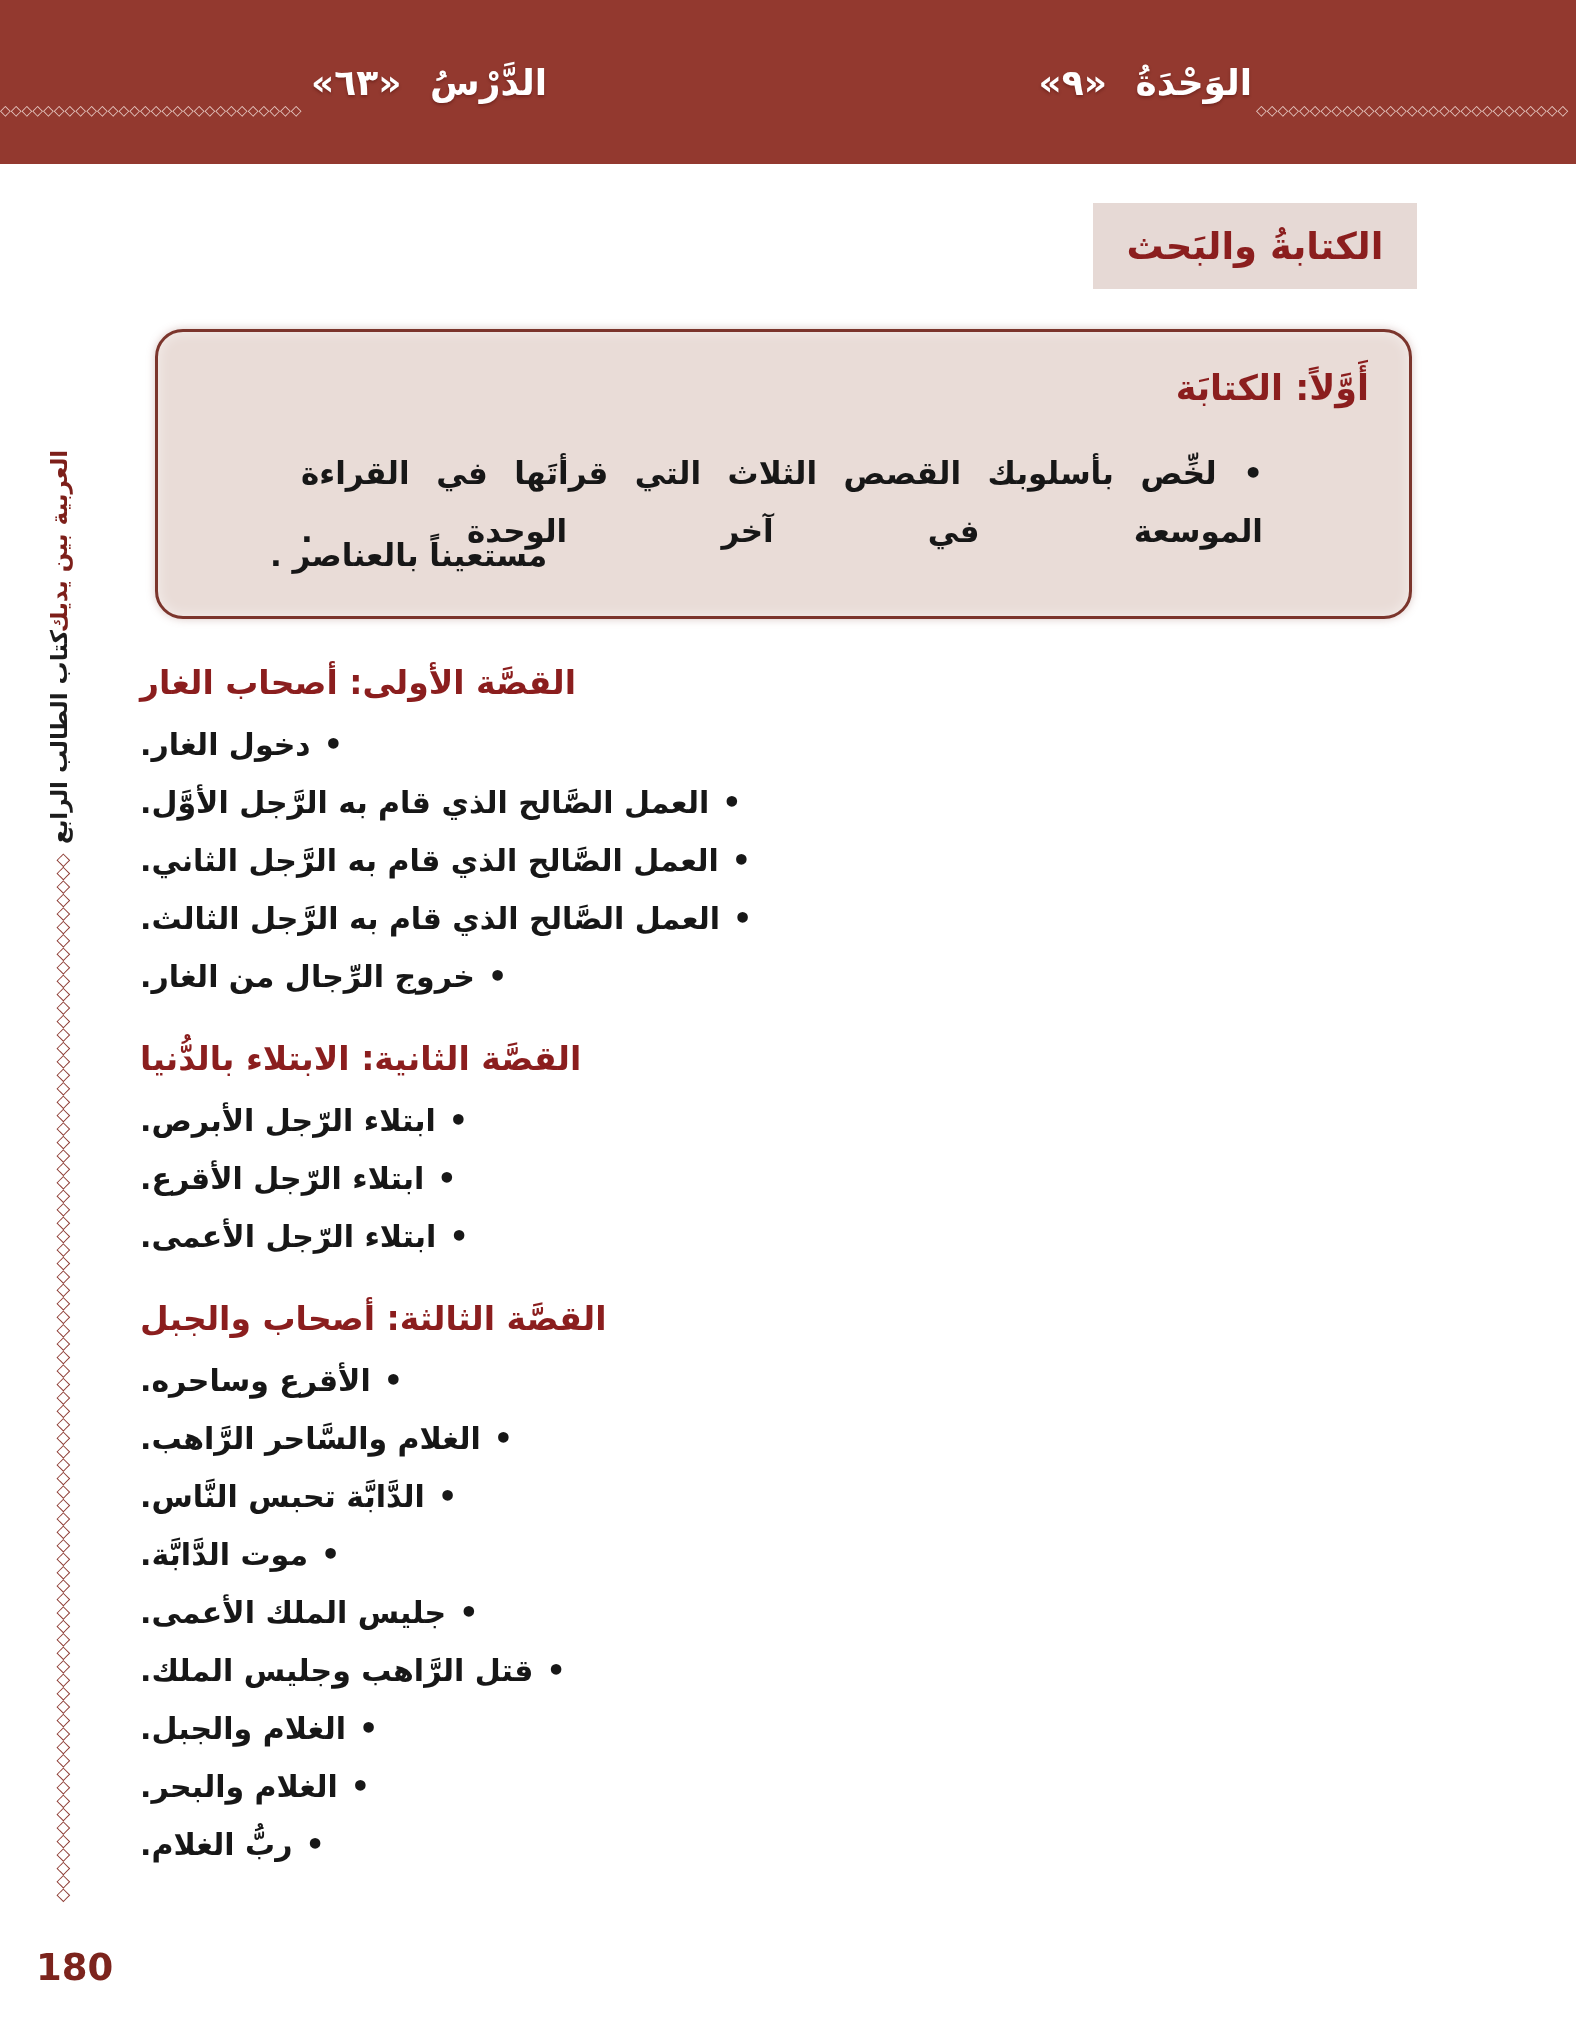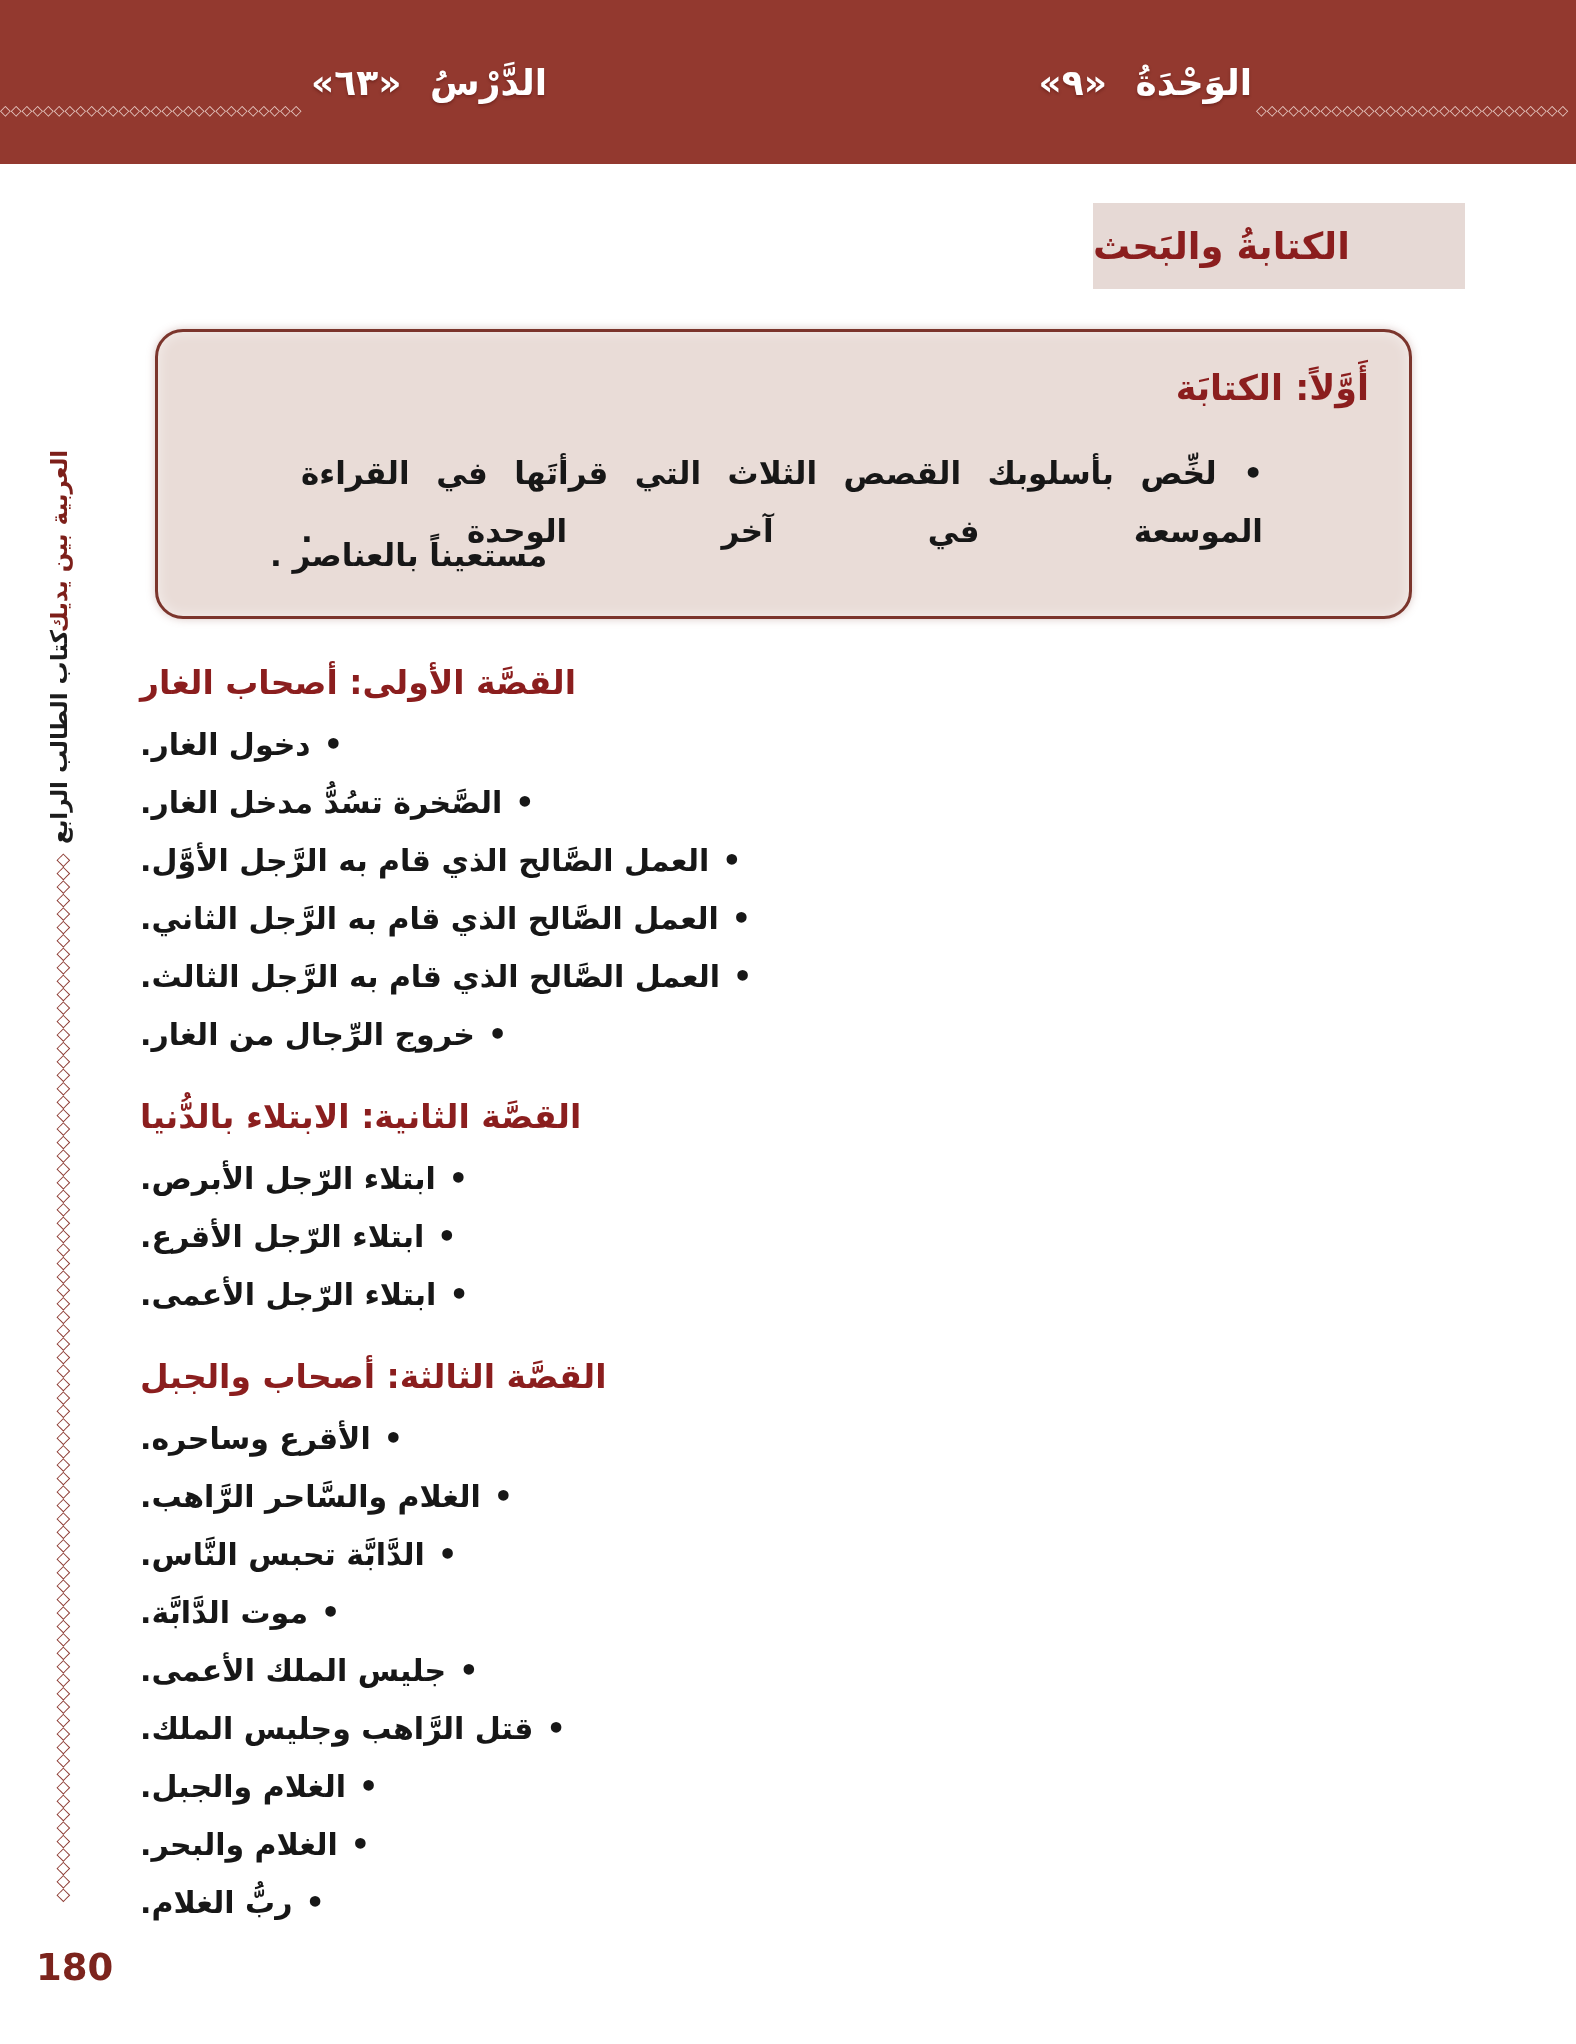--- a/index.html
+++ b/index.html
@@ -37,23 +37,23 @@
   .htxt{
     position:absolute;top:62px;color:var(--header-text,#fff);font-weight:bold;font-size:36px;
     white-space:nowrap;text-shadow:0 2px 3px rgba(60,10,5,.35);
   }
   .htxt .num{margin-right:16px}
   .htxt.unit{right:324px}
   .htxt.lesson{left:311px}
 
   
   .page-title{
-    position:absolute;left:1093px;top:203px;width:372px;height:86px;
+    position:absolute;left:1093px;top:203px;width:324px;height:86px;
     background:var(--title-box-bg,#e6d9d5);color:var(--maroon,#8b1e1e);
-    font-size:37px;font-weight:bold;display:flex;align-items:center;justify-content:flex-end;
+    font-size:37px;font-weight:bold;display:flex;align-items:center;justify-content:center;
   }
 
   
   .writing-box{
     position:absolute;left:155px;top:329px;width:1257px;height:290px;
     background:var(--box-bg,#e9dcd7);border:3px solid var(--box-border,#7b352c);
     border-radius:28px;box-shadow:0 0 9px rgba(150,95,85,.35), inset 0 0 14px rgba(255,255,255,.55);
   }
   .wb-title{position:absolute;top:28px;right:40px;margin:0;font-size:35px;line-height:56px;color:var(--maroon,#8b1e1e);font-weight:bold}
   .wb-line1{
@@ -106,21 +106,20 @@
     <p class="wb-line1"><span class="dot">•</span> <span>لخِّص بأسلوبك القصص الثلاث التي قرأتَها في القراءة الموسعة في آخر الوحدة .</span></p>
     <p class="wb-line2">مستعيناً بالعناصر .</p>
   </section>
 
   <main class="stories" dir="rtl">
   <section class="story-section">
     <h3 class="sec-title">القصَّة الأولى: أصحاب الغار</h3>
     <ul class="sec-items">
   <li class="item"><span class="dot">•</span><span class="itxt">دخول الغار.</span></li>
 
-  <li class="item"><span class="dot">•</span><span class="itxt">الصَّخرة تسُدُّ مدخل الغار.</span></li>
 
   <li class="item"><span class="dot">•</span><span class="itxt">العمل الصَّالح الذي قام به الرَّجل الأوَّل.</span></li>
 
   <li class="item"><span class="dot">•</span><span class="itxt">العمل الصَّالح الذي قام به الرَّجل الثاني.</span></li>
 
   <li class="item"><span class="dot">•</span><span class="itxt">العمل الصَّالح الذي قام به الرَّجل الثالث.</span></li>
 
   <li class="item"><span class="dot">•</span><span class="itxt">خروج الرِّجال من الغار.</span></li>
 </ul>
   </section>

